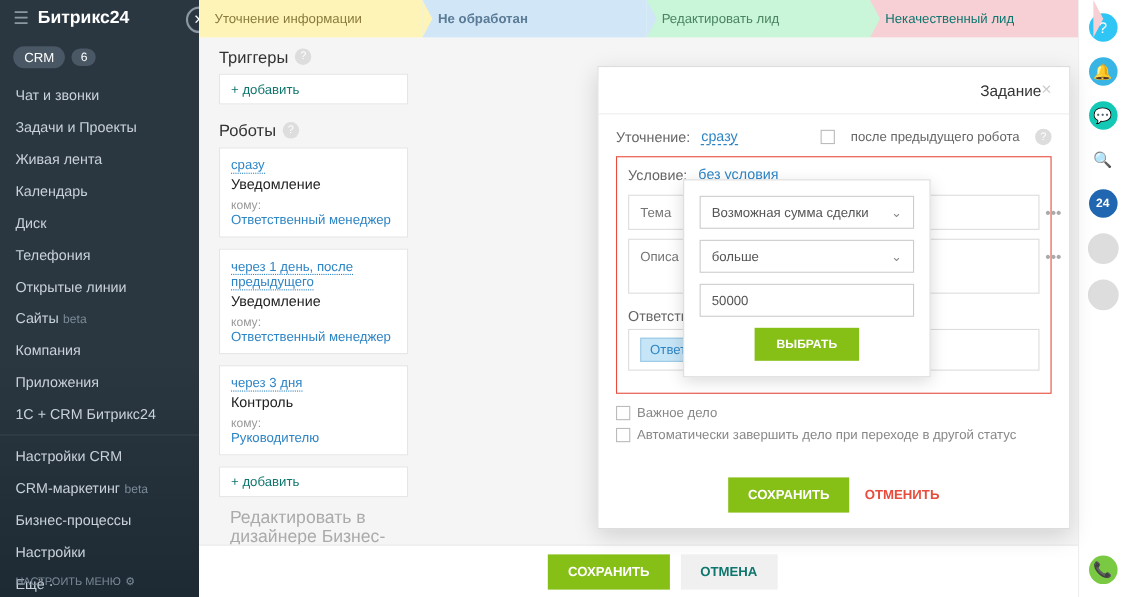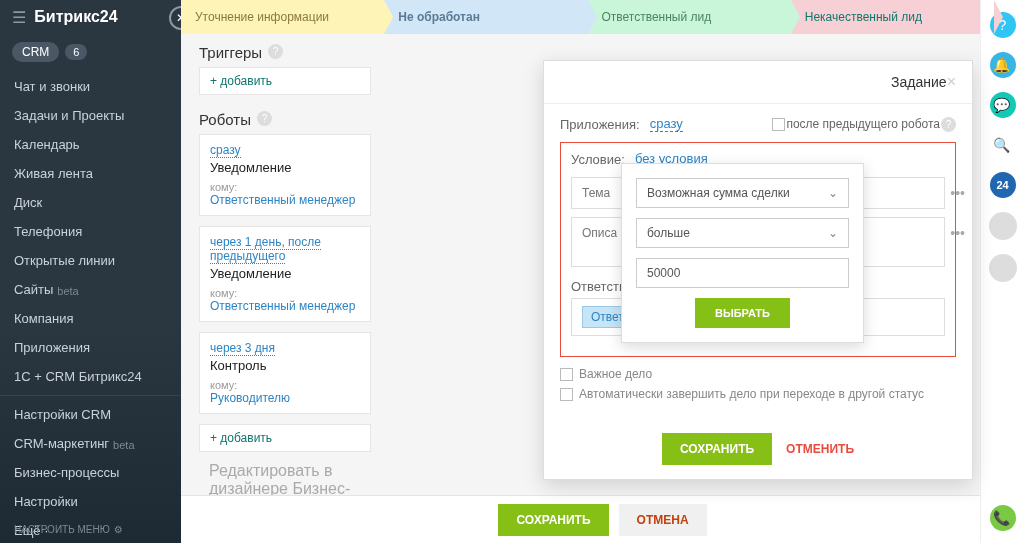--- a/index.html
+++ b/index.html
@@ -33,41 +33,41 @@
 .card-add{background:#fff;border:1px solid #e5e5e5;padding:6px 10px;font-size:12px;color:#0f766e;cursor:pointer;margin-bottom:6px}
 .robot-card{background:#fff;border:1px solid #e5e5e5;padding:8px 10px;margin-bottom:10px;font-size:12px}
 .robot-link{color:#2e85c5;text-decoration:none;border-bottom:1px dotted #2e85c5}
 .robot-title{font-size:13px;color:#222;margin:3px 0 6px}
 .robot-label{color:#999;font-size:11px;margin-top:4px}
 .robot-person{color:#2e85c5;font-size:12px}
 .designer-note{font-size:16px;color:#aaa;padding:4px 10px}
 .bottom-bar{position:absolute;bottom:0;left:0;right:0;height:48px;background:#fff;border-top:1px solid #e5e5e5;display:flex;align-items:center;justify-content:center;gap:10px}
 .btn{padding:9px 18px;font-size:12px;font-weight:bold;border:none;cursor:pointer;text-transform:uppercase}
 .btn-green{background:#86bf16;color:#fff}
-.btn-gray{background:#f0f0f0;color:#c2410c}
+.btn-gray{background:#f0f0f0;color:#0f766e}
 .pin{position:absolute;right:20px;color:#aaa;font-size:14px}
 .modal{position:absolute;left:362px;top:60px;width:430px;background:#fff;border:1px solid #ddd;box-shadow:0 6px 20px rgba(0,0,0,0.15);z-index:10}
 .modal-header{padding:12px 16px;border-bottom:1px solid #eee;display:flex;justify-content:flex-end;align-items:center}
 .modal-title{font-size:14px;color:#333}
 .modal-close{color:#ccc;cursor:pointer;font-size:16px}
 .modal-body{padding:12px 16px}
 .field-row{display:flex;align-items:center;gap:10px;margin-bottom:10px;font-size:13px;color:#666}
 .dotted-link{color:#2e85c5;border-bottom:1px dashed #2e85c5;cursor:pointer}
 .red-box{border:1px solid #e74c3c;padding:8px 10px;margin-bottom:10px;position:relative}
 .input-plain{width:100%;border:1px solid #ddd;padding:8px 10px;font-size:12px;color:#888;margin-bottom:8px;background:#fff}
 .textarea-plain{width:100%;border:1px solid #ddd;padding:8px 10px;font-size:12px;color:#888;height:50px;resize:none}
 .three-dots{position:absolute;right:-20px;color:#aaa;font-size:14px}
 .resp-row{margin:8px 0 12px;font-size:13px;color:#666}
 .resp-input{border:1px solid #ddd;padding:7px 10px;margin-top:4px;background:#fff;position:relative}
 .resp-tag{background:#c6e5f7;border:1px solid #9bc9e5;padding:3px 8px;font-size:12px;color:#2e85c5;display:inline-block}
 .checkbox-row{display:flex;align-items:center;gap:6px;font-size:12px;color:#888;margin:6px 0}
 .checkbox{width:13px;height:13px;border:1px solid #bbb;background:#fff}
 .modal-footer{padding:14px 16px;display:flex;align-items:center;justify-content:center;gap:14px}
 .btn-cancel-text{color:#e74c3c;font-size:12px;font-weight:bold;cursor:pointer;text-transform:uppercase}
-.dropdown-panel{position:absolute;left:60px;top:20px;width:243px;background:#fff;border:1px solid #ddd;box-shadow:0 4px 14px rgba(0,0,0,0.15);padding:14px;z-index:20}
+.dropdown-panel{position:absolute;left:60px;top:20px;width:225px;background:#fff;border:1px solid #ddd;box-shadow:0 4px 14px rgba(0,0,0,0.15);padding:14px;z-index:20}
 .dd-select{width:100%;border:1px solid #ccc;padding:7px 10px;font-size:12px;color:#555;margin-bottom:10px;display:flex;justify-content:space-between;align-items:center;cursor:pointer;background:#fff}
 .dd-select .chev{color:#888}
 .dd-btn{display:block;margin:6px auto 0;background:#86bf16;color:#fff;border:none;padding:9px 20px;font-size:11px;font-weight:bold;cursor:pointer}
 .rail{position:absolute;right:0;top:0;width:44px;height:100%;background:#fff;border-left:1px solid #eee;display:flex;flex-direction:column;align-items:center;padding-top:12px;gap:14px}
 .rail-icon{width:26px;height:26px;border-radius:50%;display:flex;align-items:center;justify-content:center;font-size:14px;cursor:pointer}
 .rail-blue{background:#2fc6f6;color:#fff}
 .rail-orange{background:#38b5e5;color:#fff}
 .rail-teal{background:#13c9b5;color:#fff}
 .rail-search{color:#bbb;background:none}
 .rail-24{background:#2066b0;color:#fff;font-size:11px;font-weight:bold}
@@ -90,24 +90,24 @@
       <span class="crm-pill">CRM</span>
       <span class="crm-count">6</span>
     </div>
     <div class="menu-item">
         <span>Чат и звонки</span>
       </div>
     <div class="menu-item">
         <span>Задачи и Проекты</span>
       </div>
     <div class="menu-item">
+        <span>Живая лента</span>
+      </div>
+    <div class="menu-item">
         <span>Календарь</span>
-      </div>
-    <div class="menu-item">
-        <span>Живая лента</span>
       </div>
     <div class="menu-item">
         <span>Диск</span>
       </div>
     <div class="menu-item">
         <span>Телефония</span>
       </div>
     <div class="menu-item">
         <span>Открытые линии</span>
       </div>
@@ -149,21 +149,21 @@
 
   <div class="main">
     <div class="stages">
       <div class="stage s2">
           <span>Уточнение информации</span>
         </div>
       <div class="stage s1">
           <b>Не обработан</b>
         </div>
       <div class="stage s3">
-          <span>Ответственный лид</span>
+          <span>Редактировать лид</span>
         </div>
       <div class="stage s4">
           <span>Некачественный лид</span>
         </div>
       <div class="stage-gear">⚙</div>
     </div>
 
     <div class="section-label">
         <span>Триггеры</span>
         <span class="qmark">?</span>
@@ -212,23 +212,23 @@
       <span class="pin">📌</span>
     </div>
 
     <div class="modal">
       <div class="modal-header">
         <span class="modal-title">Задание</span>
         <span class="modal-close">×</span>
       </div>
       <div class="modal-body">
         <div class="field-row">
-          <span>Приложения:</span>
+          <span>Уточнение:</span>
           <span class="dotted-link">сразу</span>
-          <span style="margin-left:auto;display:flex;align-items:center;gap:1px">
+          <span style="margin-left:auto;display:flex;align-items:center;gap:14px">
             <span class="checkbox"></span>
             <span style="font-size:12px">после предыдущего робота</span>
             <span class="qmark">?</span>
           </span>
         </div>
 
         <div class="red-box">
           <div class="field-row">
             <span>Условие:</span>
             <span class="dotted-link">без условия</span>

